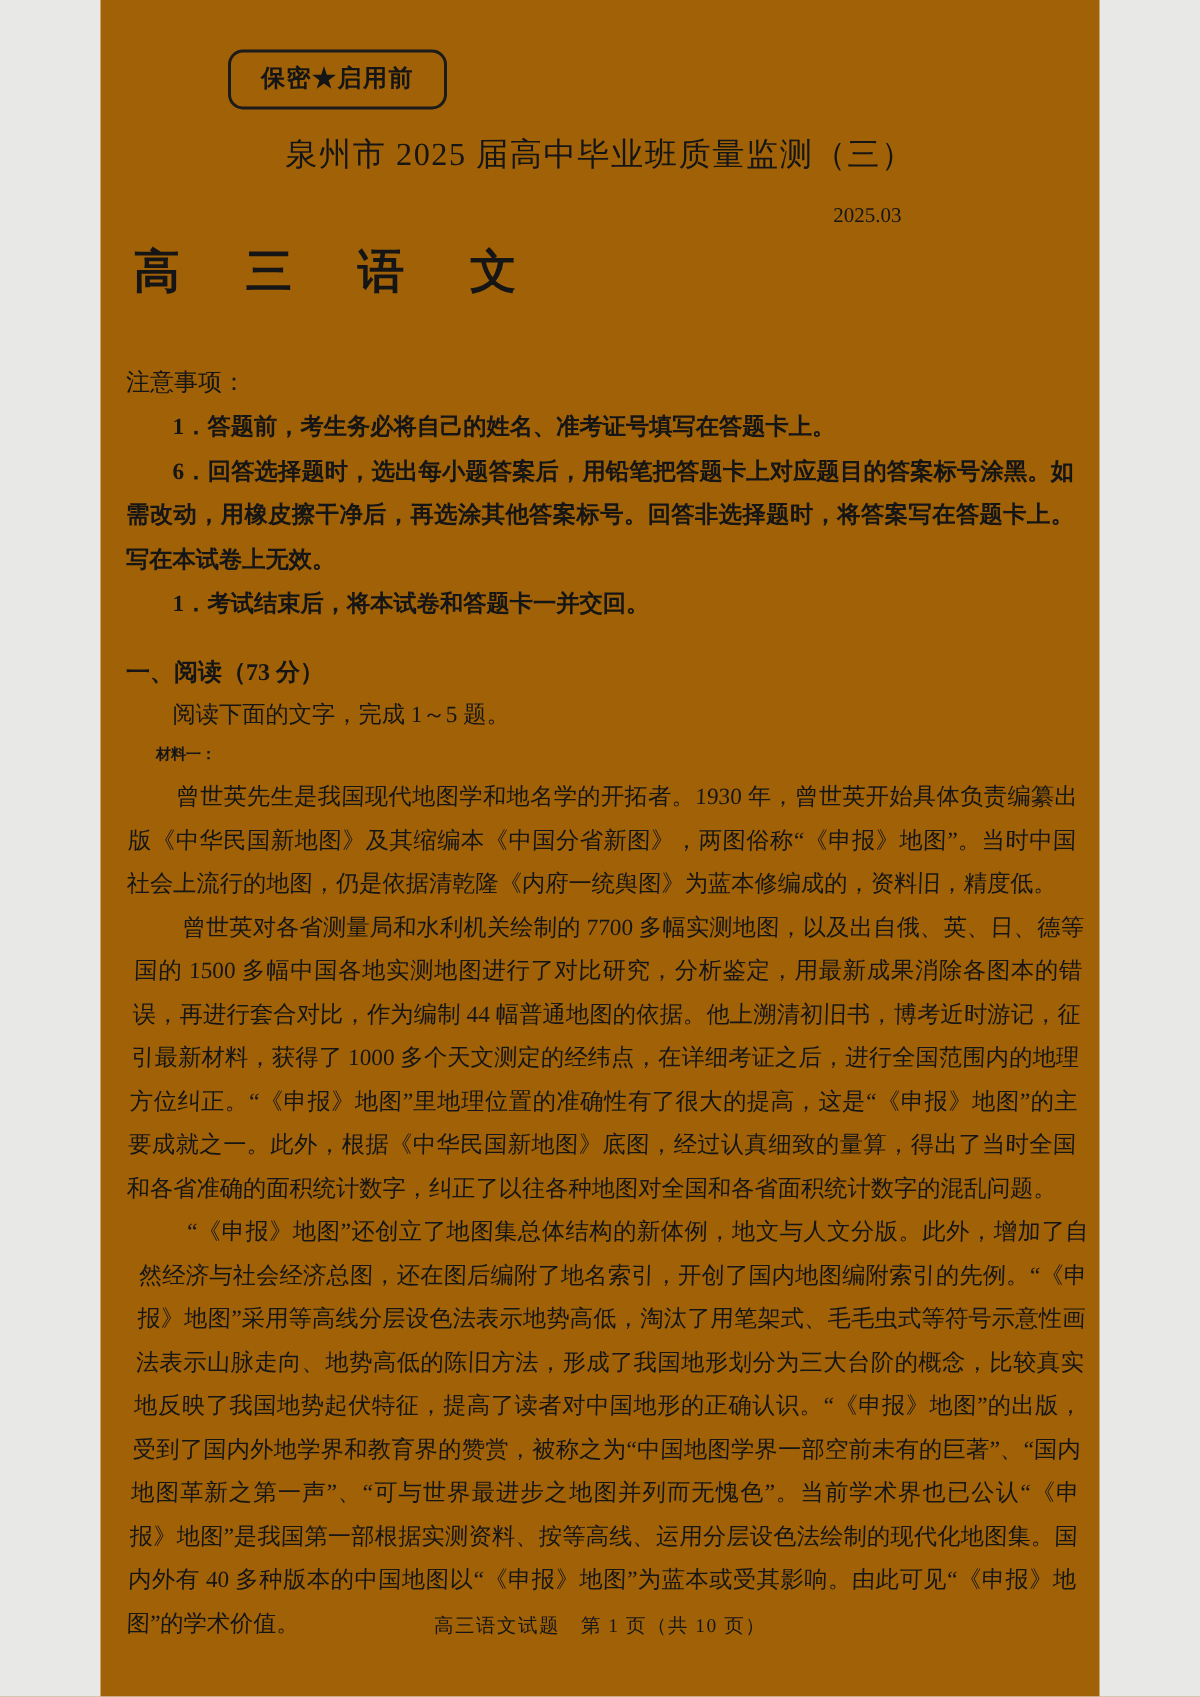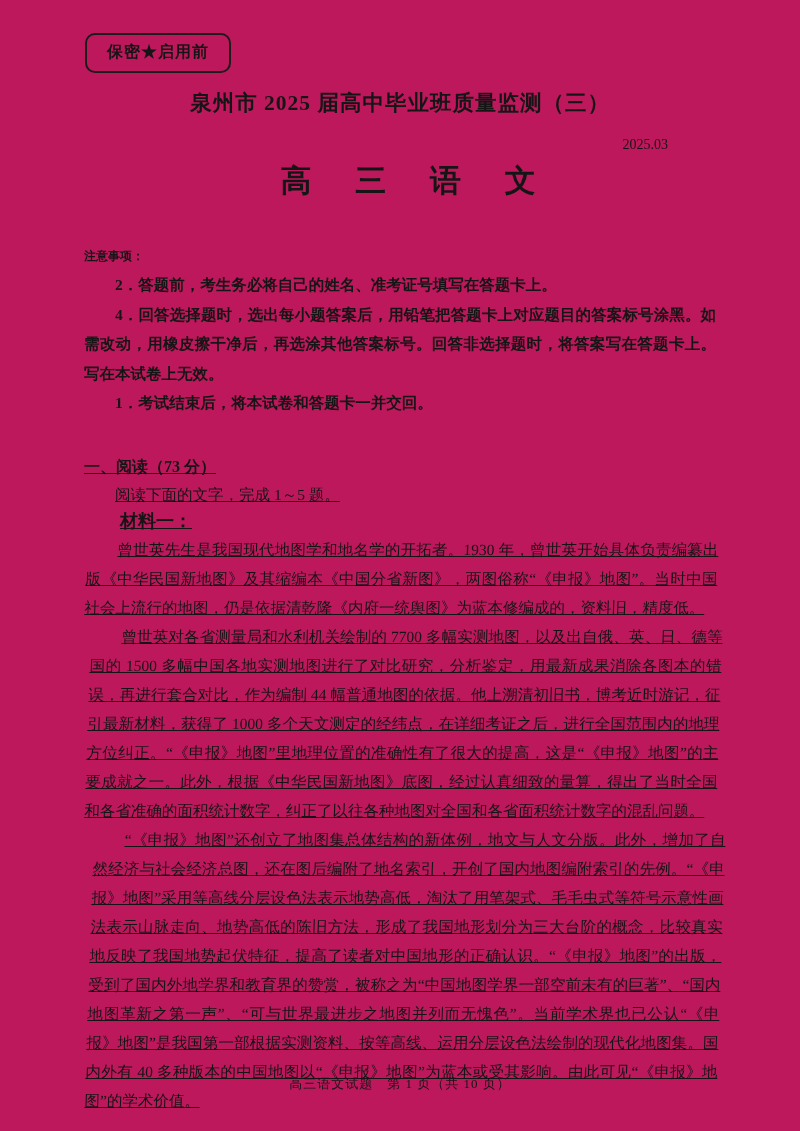--- a/index.html
+++ b/index.html
@@ -2,24 +2,24 @@
 <html><head>
 <meta charset="utf-8">
 <style>
   html, body {
     margin: 0;
     padding: 0;
     background: #e8e8e6;
   }
   .page {
     position: relative;
-    width: 800px;
+    width: 666px;
     height: 1131px;
     margin: 0 auto;
-    background: #be185d;
+    background: #a16207;
     color: #151515;
     font-family: "Liberation Serif", "DejaVu Serif", serif;
     overflow: hidden;
     box-sizing: border-box;
   }
   .content {
     width: 632px;
     margin: 0 auto;
   }
   .stamp {
@@ -29,75 +29,73 @@
     border: 2.5px solid #1b1b1b;
     border-radius: 10px;
     font-size: 16px;
     font-weight: bold;
     letter-spacing: 1px;
   }
   .title {
     margin: 15px 0 0 0;
     text-align: center;
     font-size: 21.5px;
-    font-weight: bold;
+    font-weight: normal;
     letter-spacing: 1px;
   }
   .date {
     margin-top: 20px;
     padding-right: 132px;
     text-align: right;
     font-size: 14px;
   }
   .subject {
-    margin: 7px 0 0 16px;
-    text-align: center;
+    margin: 7px 0 0 4px;
     font-size: 31px;
     font-weight: bold;
     letter-spacing: 18px;
     text-indent: 18px; 
   }
   .notice {
     margin-top: 40px;
   }
   .notice-heading {
-    font-size: 12px;
-    font-weight: bold;
+    font-size: 16px;
+    font-weight: normal;
     line-height: 28px;
   }
   .notice-item {
     margin: 0;
     font-size: 15.5px;
     font-weight: bold;
     line-height: 29.5px;
     text-align: justify;
     text-indent: 2em;
   }
   .reading {
-    margin-top: 35px;
-    text-decoration: underline;
+    margin-top: 17px;
   }
   .sec-heading {
     font-size: 16px;
     font-weight: bold;
     line-height: 28px;
   }
   .sec-subheading {
     font-size: 15.5px;
     font-weight: bold;
     line-height: 28px;
     padding-left: 2em;
   }
   .sec-instruction {
     font-size: 15.5px;
     line-height: 27px;
     padding-left: 2em;
   }
   .material-label {
-    font-size: 18px;
+    font-size: 10px;
     font-weight: bold;
     line-height: 27px;
     padding-left: 2em;
   }
   .para {
     margin: 0;
     font-size: 15.5px;
     line-height: 29px;
     text-align: justify;
     text-indent: 2em;
@@ -127,22 +125,22 @@
   <h1 class="title">泉州市 2025 届高中毕业班质量监测（三）</h1>
 
   <div class="date">2025.03</div>
 
   <h2 class="subject">高 三 语 文</h2>
 
   <div class="content">
 
     <div class="notice">
       <div class="notice-heading">注意事项：</div>
-      <p class="notice-item">2．答题前，考生务必将自己的姓名、准考证号填写在答题卡上。</p>
-      <p class="notice-item">4．回答选择题时，选出每小题答案后，用铅笔把答题卡上对应题目的答案标号涂黑。如需改动，用橡皮擦干净后，再选涂其他答案标号。回答非选择题时，将答案写在答题卡上。写在本试卷上无效。</p>
+      <p class="notice-item">1．答题前，考生务必将自己的姓名、准考证号填写在答题卡上。</p>
+      <p class="notice-item">6．回答选择题时，选出每小题答案后，用铅笔把答题卡上对应题目的答案标号涂黑。如需改动，用橡皮擦干净后，再选涂其他答案标号。回答非选择题时，将答案写在答题卡上。写在本试卷上无效。</p>
       <p class="notice-item">1．考试结束后，将本试卷和答题卡一并交回。</p>
     </div>
 
     <div class="reading">
       <div class="sec-heading">一、阅读（73 分）</div>
       <div class="sec-instruction">阅读下面的文字，完成 1～5 题。</div>
       <div class="material-label">材料一：</div>
       <p class="para">曾世英先生是我国现代地图学和地名学的开拓者。1930 年，曾世英开始具体负责编纂出版《中华民国新地图》及其缩编本《中国分省新图》，两图俗称“《申报》地图”。当时中国社会上流行的地图，仍是依据清乾隆《内府一统舆图》为蓝本修编成的，资料旧，精度低。</p>
       <p class="para">曾世英对各省测量局和水利机关绘制的 7700 多幅实测地图，以及出自俄、英、日、德等国的 1500 多幅中国各地实测地图进行了对比研究，分析鉴定，用最新成果消除各图本的错误，再进行套合对比，作为编制 44 幅普通地图的依据。他上溯清初旧书，博考近时游记，征引最新材料，获得了 1000 多个天文测定的经纬点，在详细考证之后，进行全国范围内的地理方位纠正。“《申报》地图”里地理位置的准确性有了很大的提高，这是“《申报》地图”的主要成就之一。此外，根据《中华民国新地图》底图，经过认真细致的量算，得出了当时全国和各省准确的面积统计数字，纠正了以往各种地图对全国和各省面积统计数字的混乱问题。</p>
       <p class="para">“《申报》地图”还创立了地图集总体结构的新体例，地文与人文分版。此外，增加了自然经济与社会经济总图，还在图后编附了地名索引，开创了国内地图编附索引的先例。“《申报》地图”采用等高线分层设色法表示地势高低，淘汰了用笔架式、毛毛虫式等符号示意性画法表示山脉走向、地势高低的陈旧方法，形成了我国地形划分为三大台阶的概念，比较真实地反映了我国地势起伏特征，提高了读者对中国地形的正确认识。“《申报》地图”的出版，受到了国内外地学界和教育界的赞赏，被称之为“中国地图学界一部空前未有的巨著”、“国内地图革新之第一声”、“可与世界最进步之地图并列而无愧色”。当前学术界也已公认“《申报》地图”是我国第一部根据实测资料、按等高线、运用分层设色法绘制的现代化地图集。国内外有 40 多种版本的中国地图以“《申报》地图”为蓝本或受其影响。由此可见“《申报》地图”的学术价值。</p>

